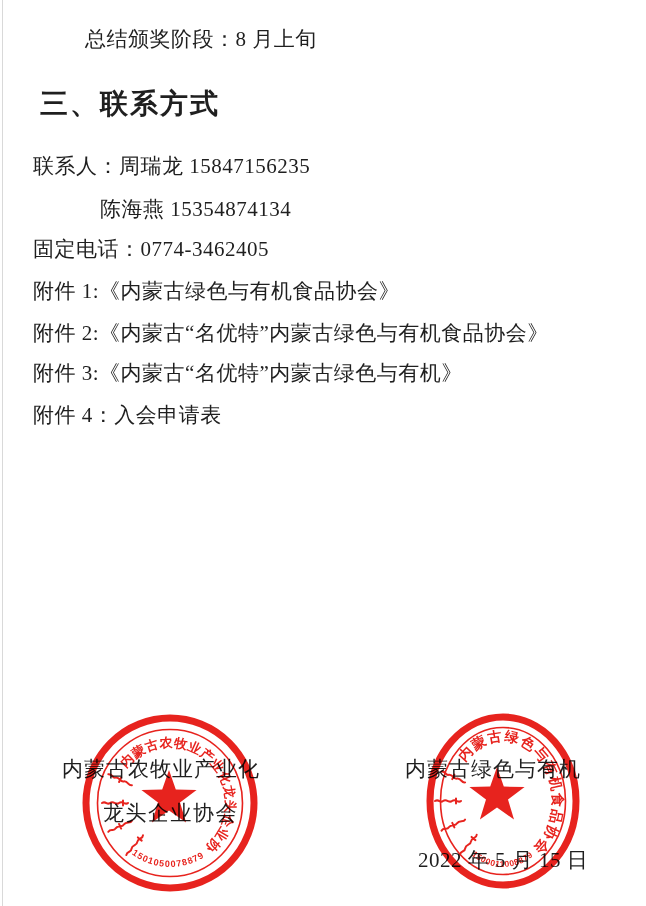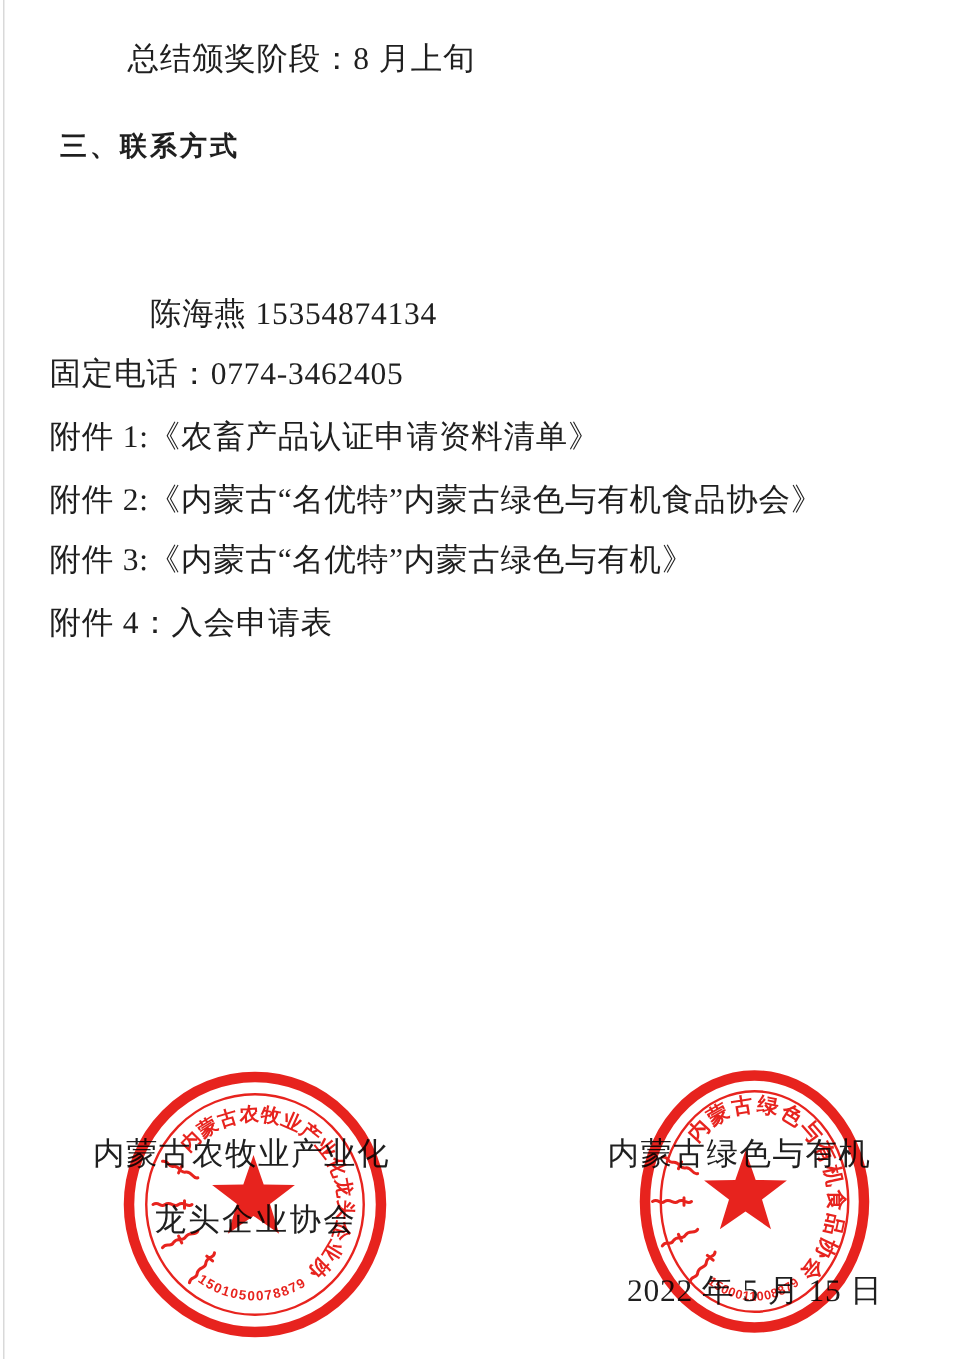--- a/index.html
+++ b/index.html
@@ -12,21 +12,21 @@
   .page{
     position:relative;width:646px;height:906px;background:var(--page-bg);
     overflow:hidden;font-family:"Liberation Serif","DejaVu Serif",serif;
   }
   .edge-line{position:absolute;left:2px;top:0;width:1px;height:906px;background:var(--edge-line);}
   .tline{
     position:absolute;font-size:21px;color:var(--body-text);
     letter-spacing:0.5px;white-space:nowrap;margin:0;
   }
   .pos-schedule{left:85px;top:25px;}
-  .pos-heading{left:40px;top:85px;font-size:18px;font-weight:700;letter-spacing:2px;}
+  .pos-heading{left:40px;top:85px;font-size:28px;font-weight:700;letter-spacing:2px;}
   .pos-contact1{left:33px;top:152px;}
   .pos-contact2{left:100px;top:195px;}
   .pos-phone{left:33px;top:235px;}
   .pos-att0{left:33px;top:277px;}
   .pos-att1{left:33px;top:319px;}
   .pos-att2{left:33px;top:359px;}
   .pos-att3{left:33px;top:401px;}
   .pos-leftorg1{left:62px;top:755px;letter-spacing:1px;}
   .pos-leftorg2{left:103px;top:799px;letter-spacing:1.5px;}
   .pos-rightorg1{left:405px;top:755px;letter-spacing:1px;}
@@ -46,23 +46,24 @@
   .mongol{fill:none;stroke:var(--seal-red);stroke-width:2;stroke-linecap:round;}
 </style>
 </head>
 <body>
 
 <div class="page">
   <div class="edge-line"></div>
 
   <div class="tline pos-schedule">总结颁奖阶段：8 月上旬</div>
   <div class="tline pos-heading">三、联系方式</div>
+  <div class="tline pos-contact1">联系人：周瑞龙 15847156235</div>
   <div class="tline pos-contact2">陈海燕 15354874134</div>
   <div class="tline pos-phone">固定电话：0774-3462405</div>
-  <div class="tline pos-att0">附件 1:《农畜产品认证申请资料清单》</div>
+  <div class="tline pos-att0">附件 1:《内蒙古绿色与有机食品协会》</div>
   <div class="tline pos-att1">附件 2:《内蒙古“名优特”内蒙古绿色与有机食品协会》</div>
   <div class="tline pos-att2">附件 3:《内蒙古“名优特”内蒙古绿色与有机》</div>
   <div class="tline pos-att3">附件 4：入会申请表</div>
 
   <div class="tline pos-leftorg1">内蒙古农牧业产业化</div>
   <div class="tline pos-leftorg2">龙头企业协会</div>
   <div class="tline pos-rightorg1">内蒙古绿色与有机</div>
   <div class="tline pos-date">2022 年 5 月 15 日</div>
 
   <svg class="seal seal-left" width="176" height="178" viewBox="0 0 176 178" xmlns="http://www.w3.org/2000/svg" xmlns:xlink="http://www.w3.org/1999/xlink">

